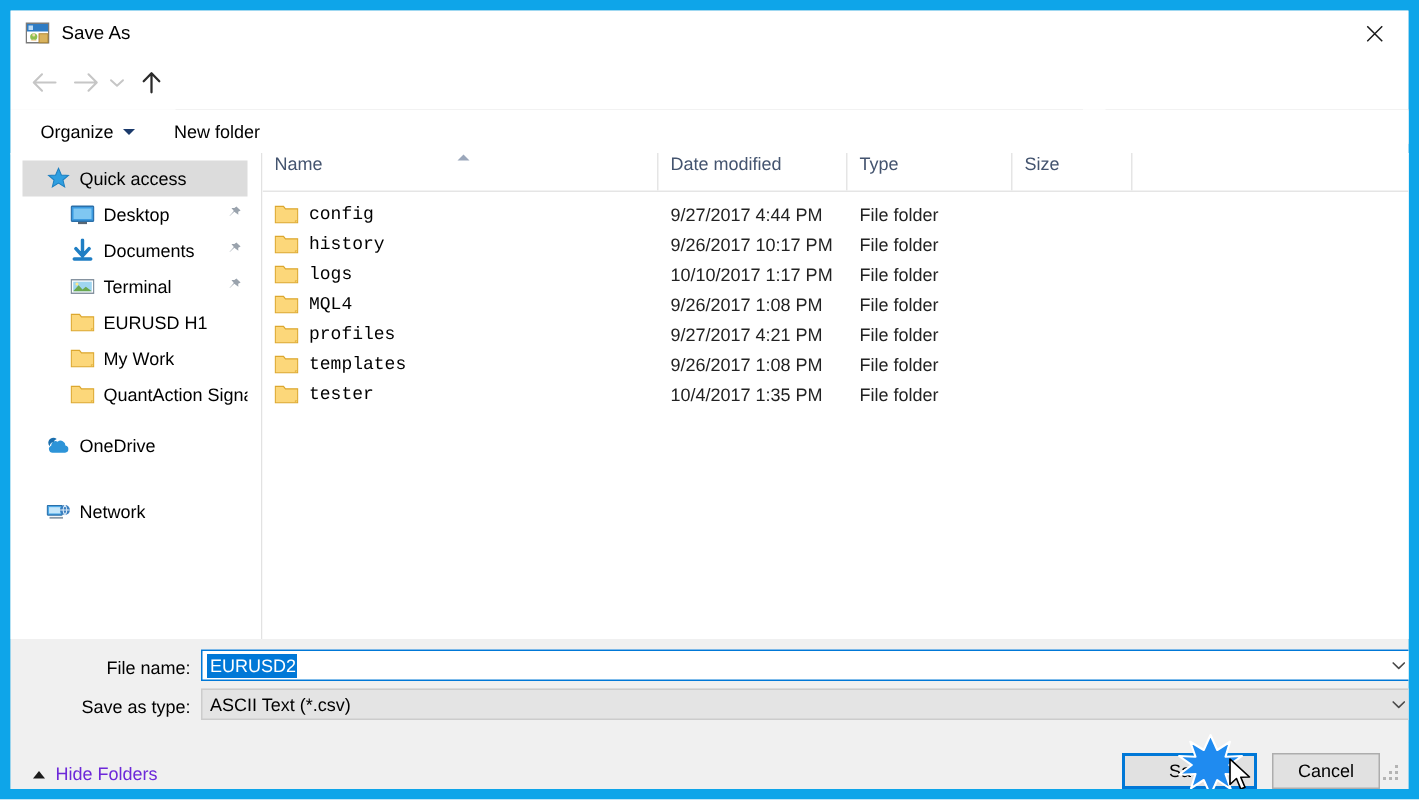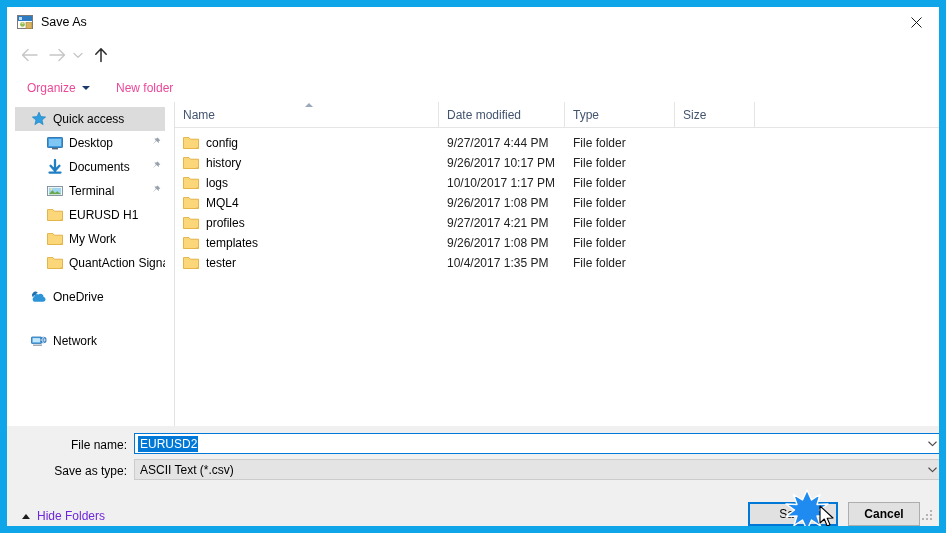--- a/index.html
+++ b/index.html
@@ -160,21 +160,21 @@
     background: #ffffff;
     border-bottom: 1px solid #e5e5e5;
   }
   .cmd-item {
     position: absolute;
     top: 5px;
     height: 20px;
     display: flex;
     align-items: center;
     font-size: 12px;
-    color: #ec4899;
+    color: #000000;
     padding: 0 6px;
     cursor: default;
     text-align: center;
   }
   .cmd-organize { left: 14px; }
   .cmd-newfolder { left: 103px; }
   .cmd-caret {
     margin-left: 6px;
     width: 0; height: 0;
     border-left: 4px solid transparent;
@@ -255,21 +255,20 @@
     position: relative;
     height: 25px;
     border-bottom: 1px solid #e5e5e5;
     display: flex;
     align-items: center;
   }
   .col {
     position: relative;
     height: 25px;
     display: flex;
-    align-items: center;
     font-size: 12px;
     color: #44546f;
     padding-left: 8px;
     box-sizing: border-box;
     border-right: 1px solid #e5e5e5;
     cursor: default;
   }
   .col-name { width: 264px; }
   .col-date { width: 126px; }
   .col-type { width: 110px; }
@@ -294,20 +293,21 @@
   .cell {
     box-sizing: border-box;
     padding-left: 8px;
     overflow: hidden;
     white-space: nowrap;
   }
   .cell-name {
     width: 264px;
     display: flex;
     align-items: center;
+    font-family: Liberation Mono, monospace;
   }
   .cell-name .f-icon {
     width: 16px; height: 14px;
     margin-right: 7px;
     flex: 0 0 auto;
   }
   .cell-date { width: 126px; color: #222; }
   .cell-type { width: 110px; color: #222; }
   .cell-size { width: 80px; color: #222; }
 
@@ -412,21 +412,20 @@
   }
   .btn-save {
     left: 741px;
     width: 90px;
     background: #e1e1e1;
     border: 2px solid #0078d7;
   }
   .btn-cancel {
     left: 841px;
     width: 72px;
-    font-weight: bold;
   }
 
   
   .burst {
     position: absolute;
     left: 778px; top: 482px;
     width: 44px; height: 42px;
     pointer-events: none;
   }
   .cursor-arrow {

